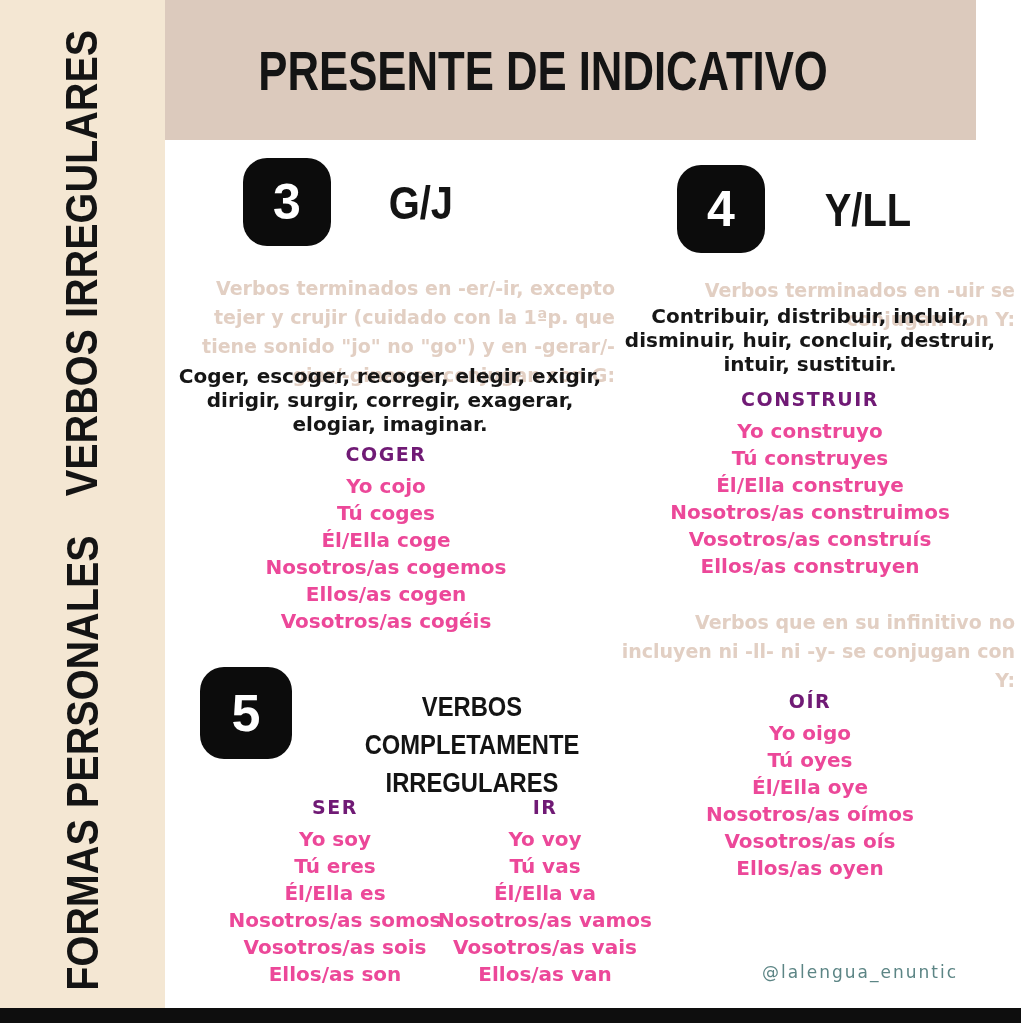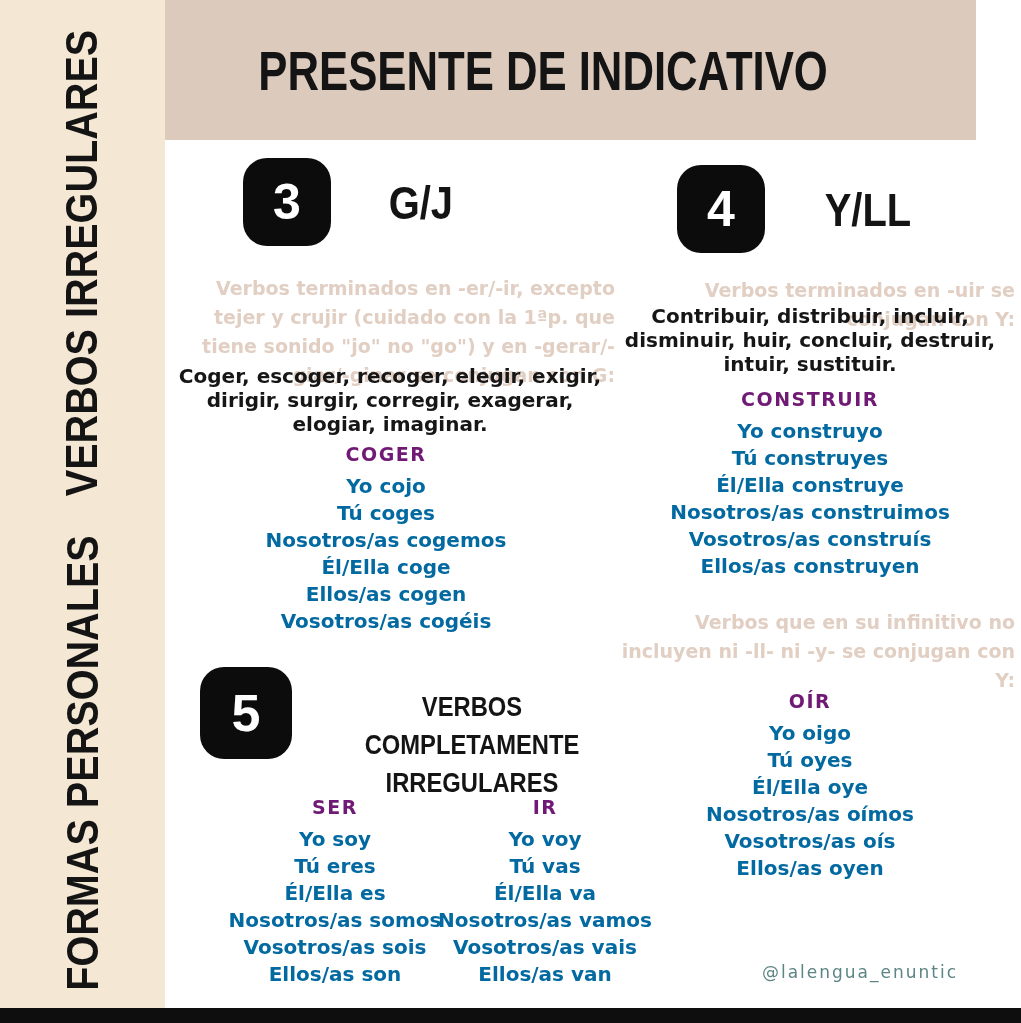--- a/index.html
+++ b/index.html
@@ -63,21 +63,21 @@
   .s3-note { left:0; width:450px; top:134px; }
   .s3-examples { left:0; width:450px; top:224px; }
   .s4-note1 { left:440px; width:410px; top:136px; }
   .s4-examples { left:440px; width:410px; top:164px; }
   .s4-note2 { left:440px; width:410px; top:468px; }
 
   .conj { position:absolute; text-align:center; }
   .verb-heading {
     font-weight:bold; font-size:19px; letter-spacing:1.5px; color:#701a75; margin-bottom:8px;
   }
-  .form-line { font-weight:bold; font-size:20px; line-height:27px; color:#0369a1; }
+  .form-line { font-weight:bold; font-size:20px; line-height:27px; color:#ec4899; }
   .s3-conj { left:21px;  width:400px; top:303px; }
   .s4-conj1 { left:440px; width:410px; top:248px; }
   .s4-conj2 { left:440px; width:410px; top:550px; }
   .s5-ser { left:30px;  width:280px; top:656px; }
   .s5-ir  { left:240px; width:280px; top:656px; }
 
   .credit {
     position:absolute; left:555px; top:822px; width:280px; text-align:center;
     font-size:17px; letter-spacing:2px; color:#5c8585; font-weight:normal;
   }
@@ -107,22 +107,22 @@
         <span>3</span>
       </div>
       <span class="sec-title">G/J</span>
     </div>
     <div class="note s3-note">Verbos terminados en -er/-ir, excepto tejer y crujir (cuidado con la 1ªp. que tiene sonido "jo" no "go") y en -gerar/-giar/-ginar se conjugan con G:</div>
     <div class="examples s3-examples">Coger, escoger, recoger, elegir, exigir, dirigir, surgir, corregir, exagerar, elogiar, imaginar.</div>
     <div class="conj s3-conj">
       <div class="verb-heading">COGER</div>
       <div class="form-line">Yo cojo</div>
       <div class="form-line">Tú coges</div>
+      <div class="form-line">Él/Ella coge</div>
       <div class="form-line">Nosotros/as cogemos</div>
-      <div class="form-line">Él/Ella coge</div>
       <div class="form-line">Ellos/as cogen</div>
       <div class="form-line">Vosotros/as cogéis</div>
     </div>
 
     <div class="sec-header s4-header">
       <div class="badge badge-sm">
         <span>4</span>
       </div>
       <span class="sec-title">Y/LL</span>
     </div>

